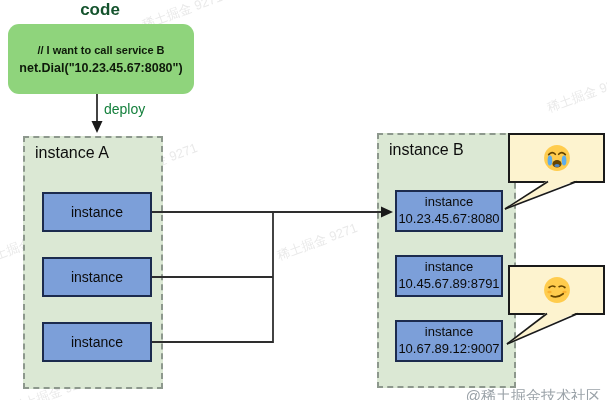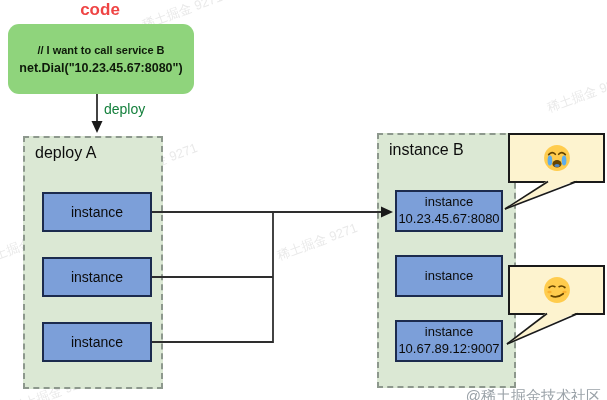--- a/index.html
+++ b/index.html
@@ -2,21 +2,21 @@
 <html><head>
 <meta charset="utf-8">
 <style>
   html,body{margin:0;padding:0;background:#ffffff;}
   .stage{
     position:relative;width:607px;height:400px;background:#ffffff;
     font-family:"Liberation Sans",sans-serif;overflow:hidden;color:#111;
   }
   .code-title{
     position:absolute;left:60px;top:0px;width:80px;text-align:center;
-    font-size:17px;font-weight:600;color:#ef4444;
+    font-size:17px;font-weight:600;color:#14532d;
   }
   .code-box{
     position:absolute;left:8px;top:24px;width:186px;height:70px;
     background:#8fd47c;border-radius:11px;
     display:flex;flex-direction:column;justify-content:center;gap:5px;
     padding:4px 6px;box-sizing:border-box;text-align:center;
   }
   .code-comment{font-size:11px;font-weight:700;color:#0e1a0a;}
   .code-line{font-size:12.5px;font-weight:700;color:#0e1a0a;}
   .deploy-label{position:absolute;left:104px;top:101px;font-size:14px;color:#15803d;}
@@ -64,41 +64,42 @@
   <span class="wm" style="left:10px;top:385px;">稀土掘金 9271</span>
 
   <div class="code-title">code</div>
   <div class="code-box">
     <div class="code-comment">// I want to call service B</div>
     <div class="code-line">net.Dial("10.23.45.67:8080")</div>
   </div>
   <div class="deploy-label">deploy</div>
 
   <div class="service-box service-a">
-    <div class="service-title">deploy A</div>
+    <div class="service-title">instance A</div>
   </div>
   <div class="instance inst-a inst-a1">
     <span>instance</span>
   </div>
   <div class="instance inst-a inst-a2">
     <span>instance</span>
   </div>
   <div class="instance inst-a inst-a3">
     <span>instance</span>
   </div>
 
   <div class="service-box service-b">
     <div class="service-title">instance B</div>
   </div>
   <div class="instance inst-b inst-b1">
     <span>instance</span>
     <span>10.23.45.67:8080</span>
   </div>
   <div class="instance inst-b inst-b2">
     <span>instance</span>
+    <span>10.45.67.89:8791</span>
   </div>
   <div class="instance inst-b inst-b3">
     <span>instance</span>
     <span>10.67.89.12:9007</span>
   </div>
 
   <div class="bubble bubble-1">
     <svg width="30" height="30" viewBox="0 0 36 36">
       <circle cx="18" cy="18" r="15.5" fill="#ffcc4d"></circle>
       <path d="M8 14 Q12 9.5 16 13.5" fill="none" stroke="#664500" stroke-width="2" stroke-linecap="round"></path>

